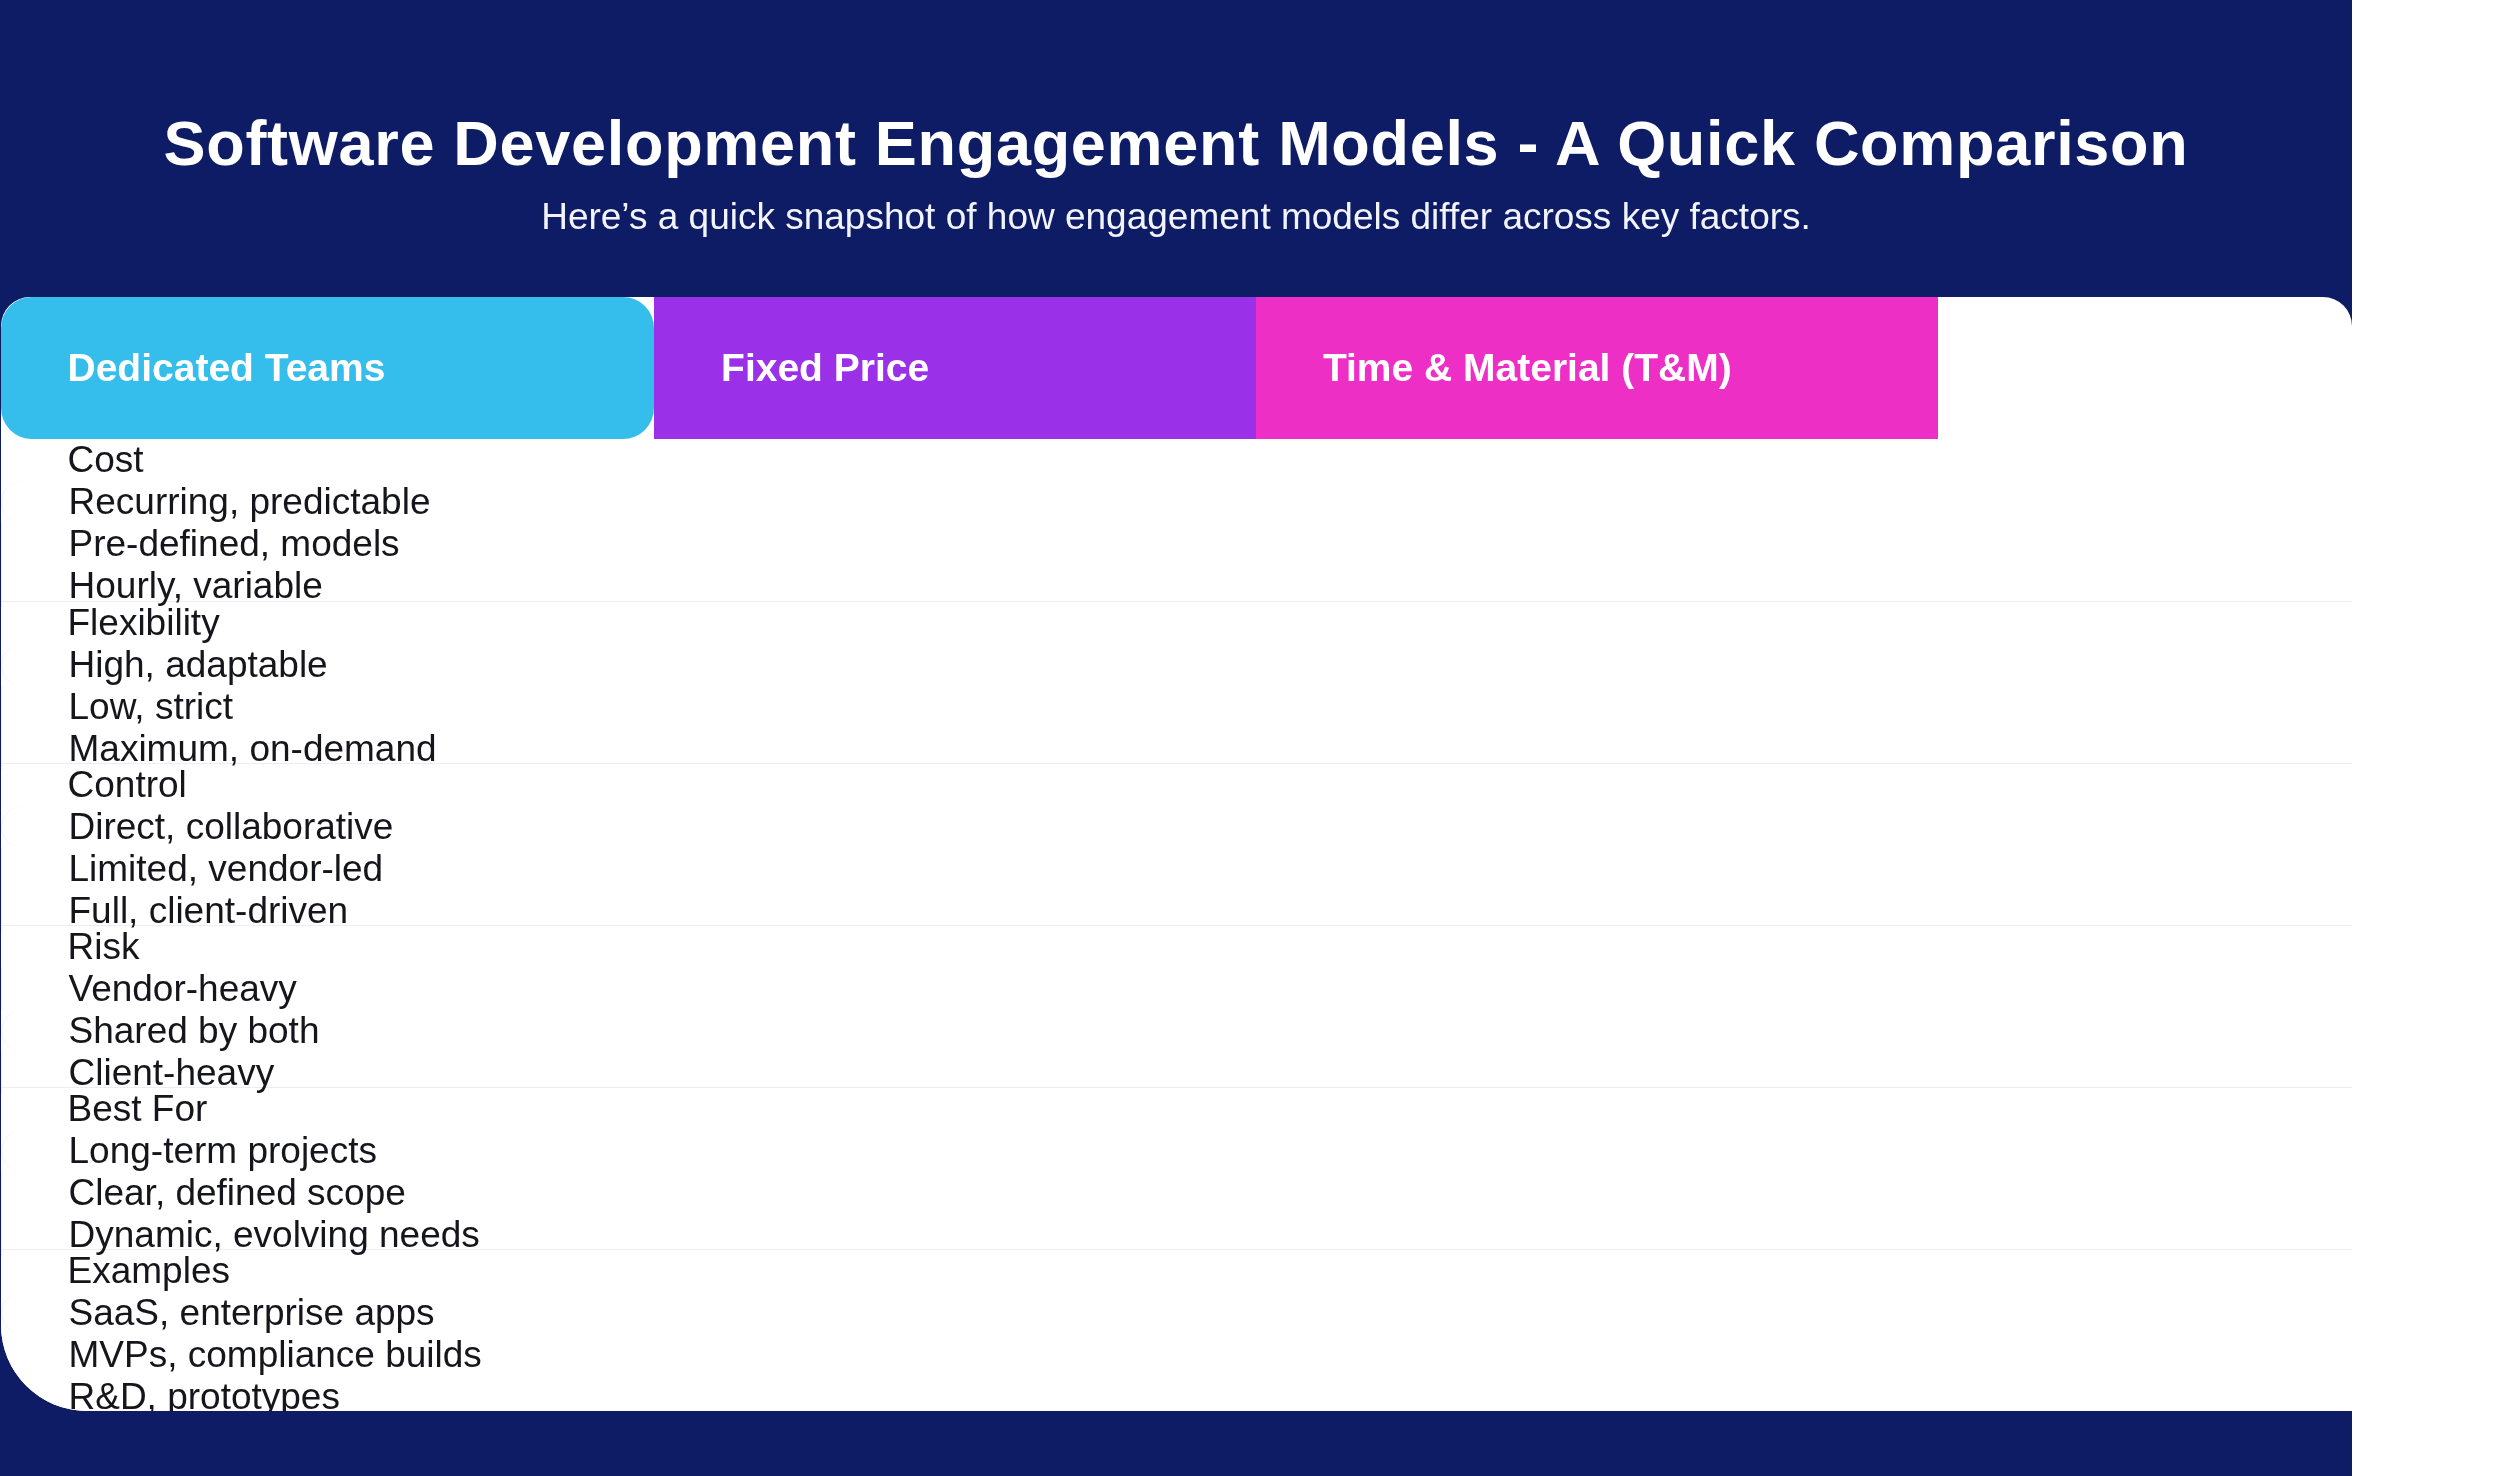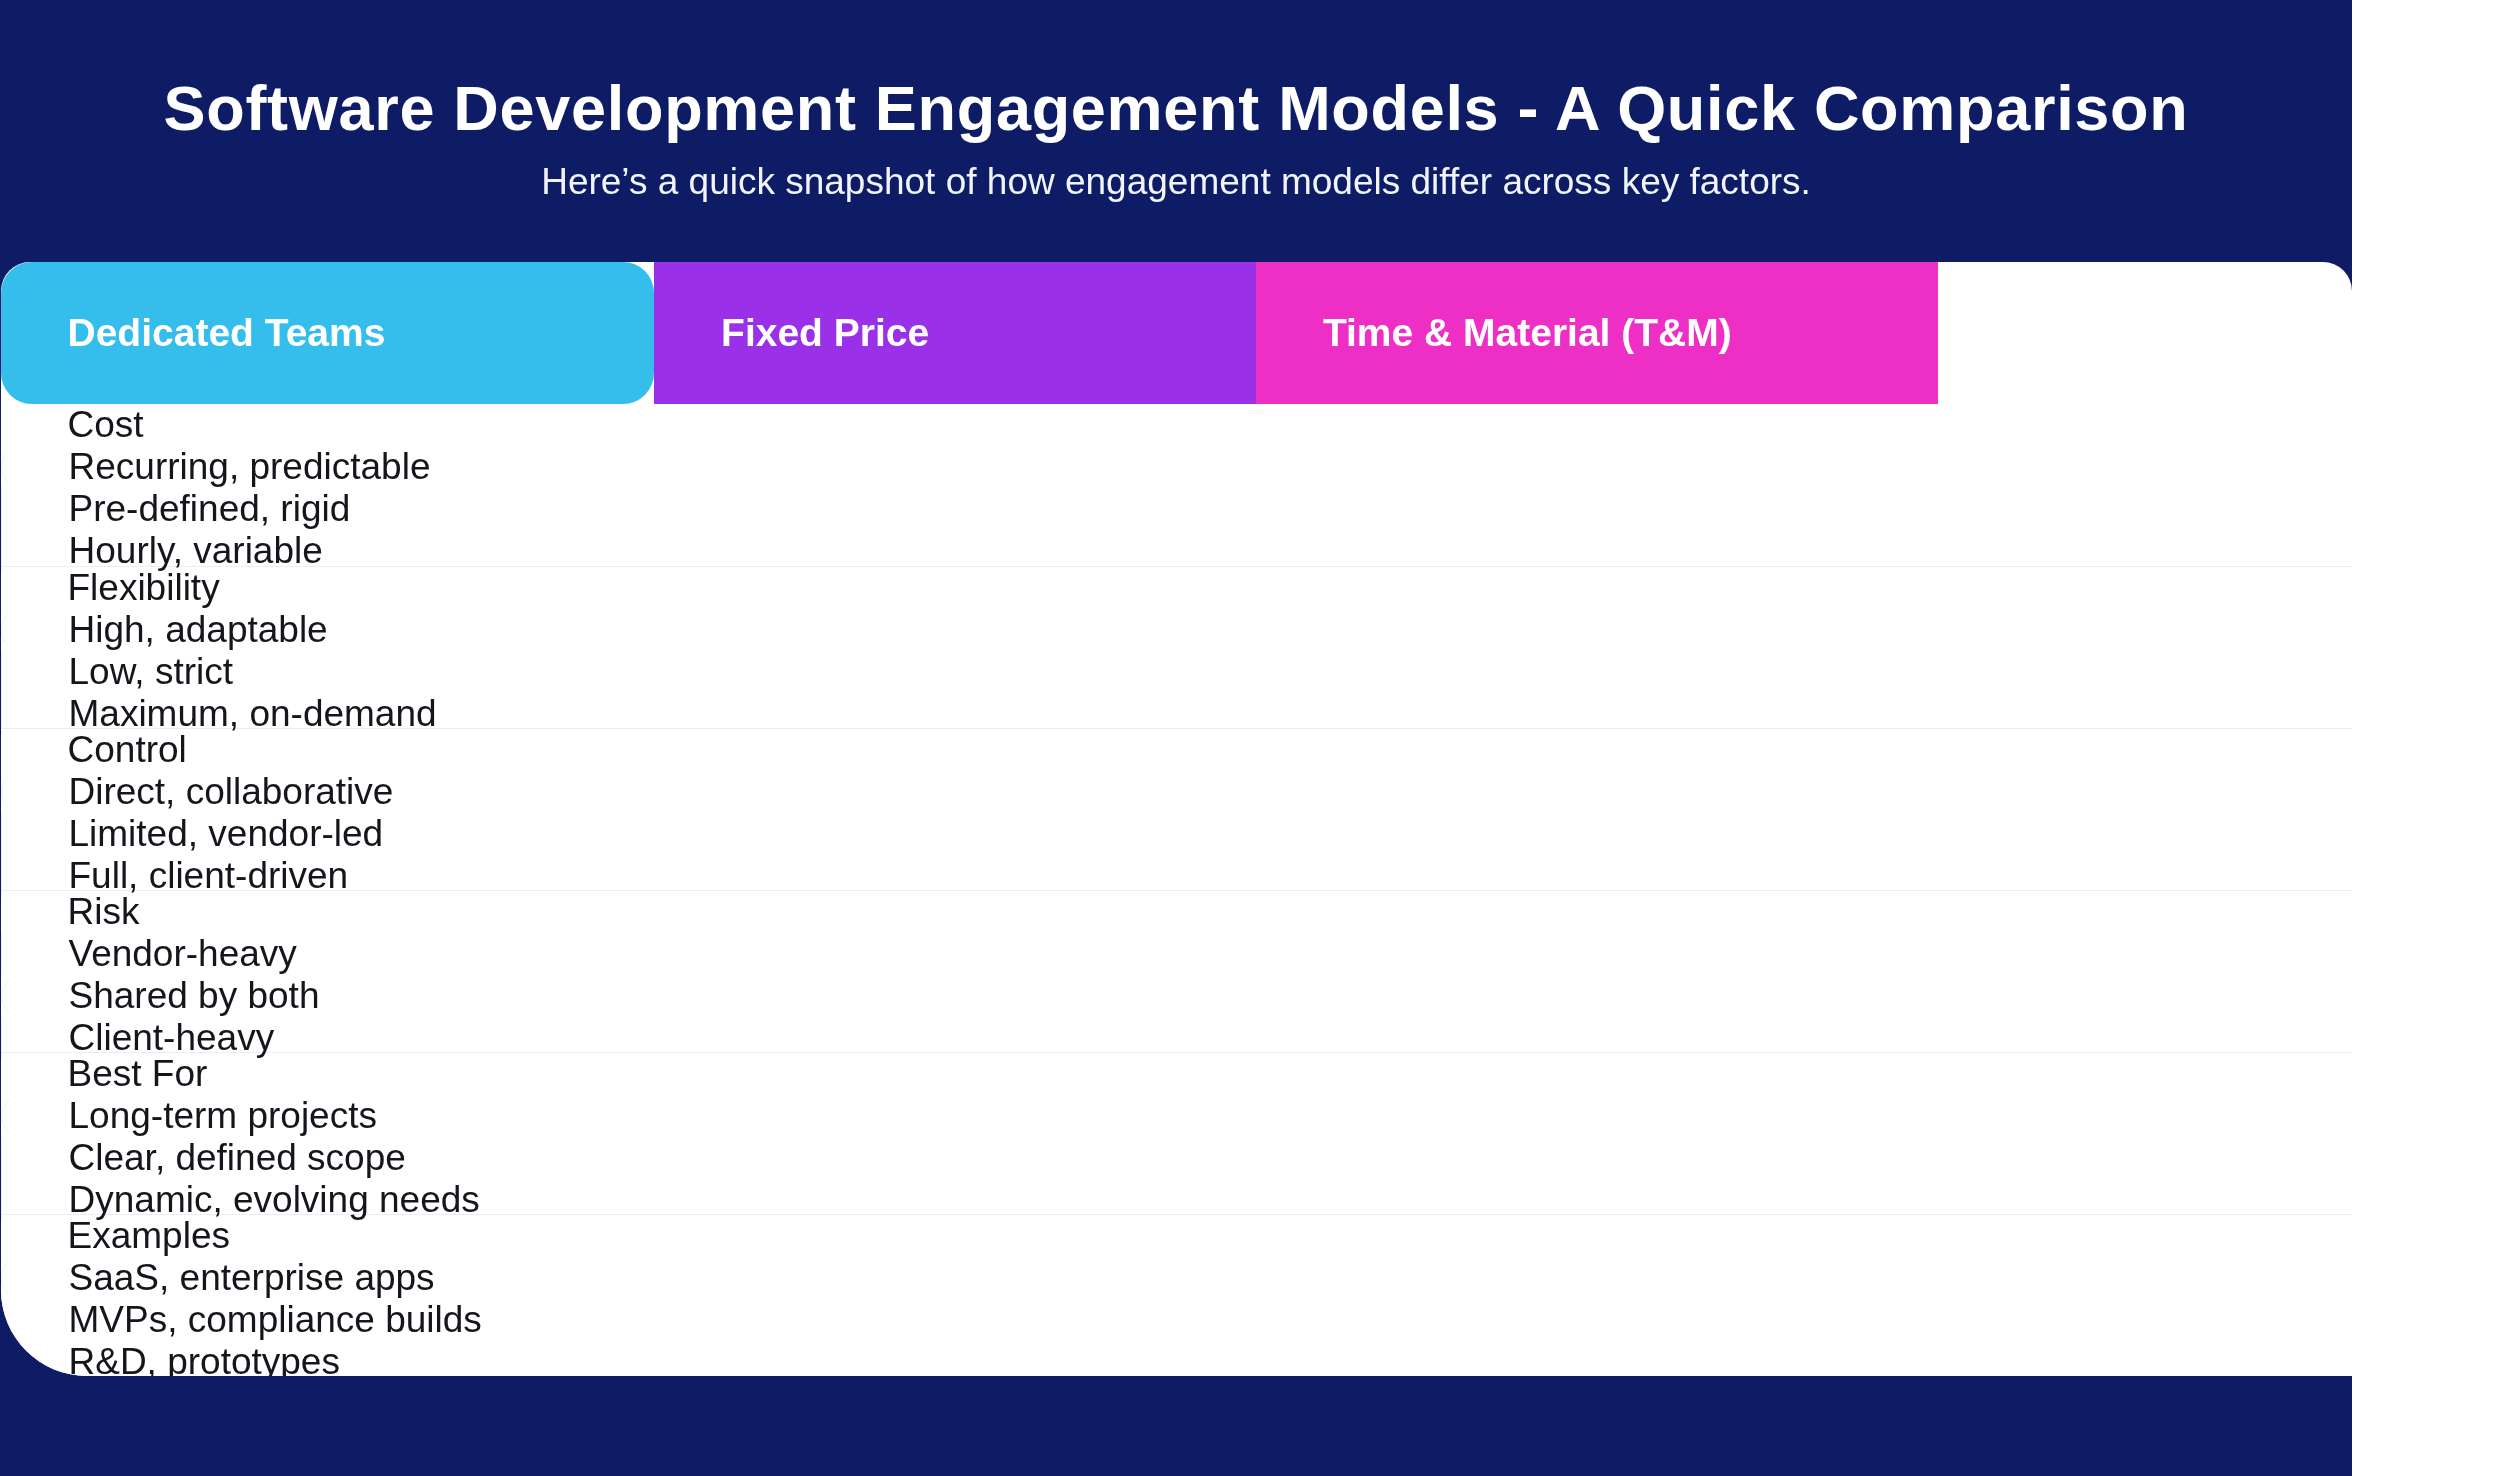--- a/index.html
+++ b/index.html
@@ -5,21 +5,21 @@
   * { margin: 0; padding: 0; box-sizing: border-box; }
   html, body { width: 2500px; height: 1477px; }
   body {
     font-family: "Liberation Sans", sans-serif;
     overflow: hidden;
   }
   .canvas {
     width: 2352px;
     height: 1477px;
     background: #0D1C64;
-    padding-top: 69px;
+    padding-top: 104px;
   }
   .title {
     text-align: center;
     color: #FFFFFF;
     font-size: 63px;
     font-weight: 600;
     letter-spacing: 0.7px;
     line-height: 1.25;
   }
   .subtitle {
@@ -75,21 +75,21 @@
 
     <div class="hrow">
       <div class="th c1" style="background: rgb(53, 190, 236);">Dedicated Teams</div>
       <div class="th c2" style="background: rgb(155, 48, 233);">Fixed Price</div>
       <div class="th c3" style="background: rgb(237, 47, 198);">Time &amp; Material (T&amp;M)</div>
     </div>
 
     <div class="brow">
       <div class="td c0">Cost</div>
       <div class="td c1">Recurring, predictable</div>
-      <div class="td c2">Pre-defined, rigid</div>
+      <div class="td c2">Pre-defined, models</div>
       <div class="td c3">Hourly, variable</div>
     </div>
 
     <div class="brow">
       <div class="td c0">Flexibility</div>
       <div class="td c1">High, adaptable</div>
       <div class="td c2">Low, strict</div>
       <div class="td c3">Maximum, on-demand</div>
     </div>
 

